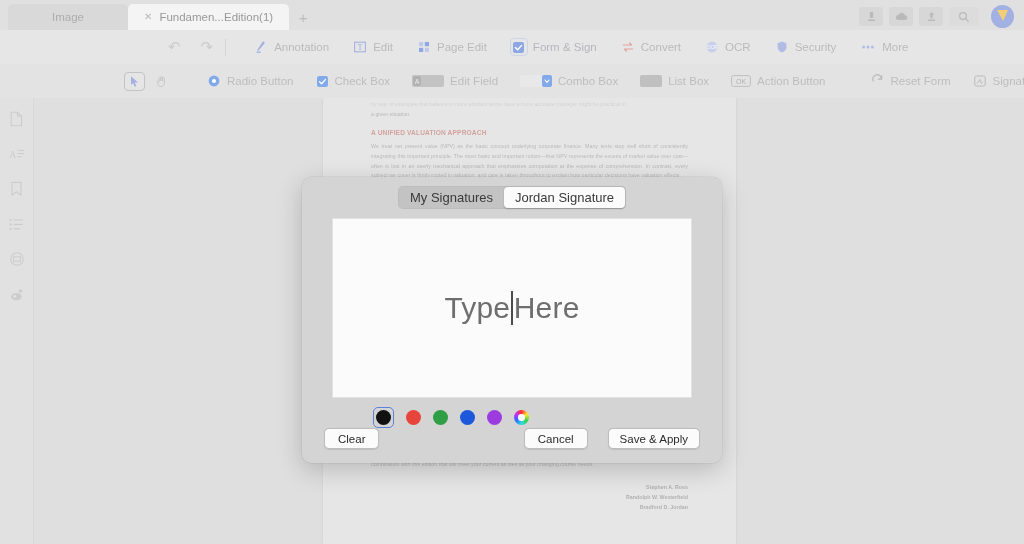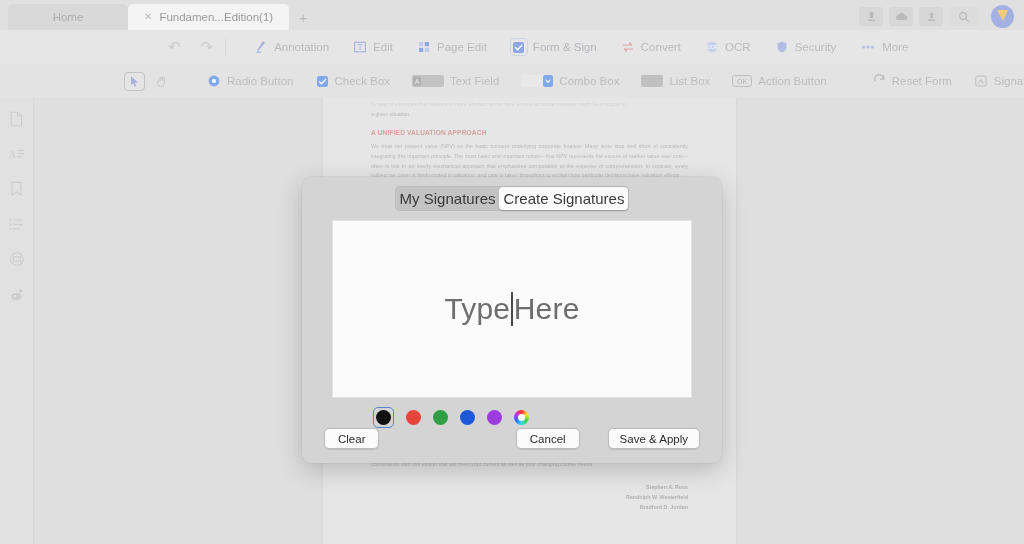--- a/index.html
+++ b/index.html
@@ -114,21 +114,21 @@
     background: #d4d4d4; border-radius: 9px;
     box-shadow: 0 7px 26px rgba(0,0,0,.20), 0 0 0 .5px rgba(0,0,0,.07);
     display: flex; flex-direction: column;
   }
   .seg-wrap { display: flex; justify-content: center; padding-top: 9px; }
   .segment {
     display: flex; background: #c3c3c3; border-radius: 5px; padding: 1px;
     box-shadow: inset 0 0 0 .5px rgba(0,0,0,.06);
   }
   .seg {
-    font-size: 15px; padding: 3px 4px; border-radius: 4px;
+    font-size: 13px; padding: 3px 11px; border-radius: 4px;
     color: #3a3a3a; white-space: nowrap;
   }
   .seg.on { background: #fbfbfb; box-shadow: 0 .5px 1.5px rgba(0,0,0,.22); }
 
   .subtabs { display: flex; gap: 18px; padding: 9px 0 0 22px; }
   .subtab { font-size: 11.5px; color: #4a4a4a; padding-bottom: 2px; }
   .subtab.on { color: #3a3a3a; border-bottom: 2px solid #5b82d8; }
 
   .canvas {
     margin: 9px 30px 0; height: 185px; background: #fbfbfb;
@@ -173,32 +173,32 @@
   .footer {
     display: flex; align-items: center; padding: 0 22px; margin-top: auto;
     margin-bottom: 14px; justify-content: space-between; text-align: center;
   }
   .btn {
     font-size: 11.5px; color: #2b2b2b; background: #fbfbfb;
     border: .5px solid #bdbdbd; border-radius: 5px; padding: 3.5px 13px;
     box-shadow: 0 .5px 1px rgba(0,0,0,.10); white-space: nowrap;
   }
   .btn.wide { padding: 3.5px 11px; }
-  .footer-right { display: flex; gap: 28px; }
+  .footer-right { display: flex; gap: 20px; }
   svg { display: block; }
 </style>
 </head>
 <body>
 
 <div id="app">
 
   <div class="titlebar">
     <div class="tabstrip">
       <div class="tab inactive">
-        <span>Home</span>
+        <span>Image</span>
       </div>
       <div class="tab active">
         <span class="tab-close">✕</span>
         <span>Fundamen...Edition(1)</span>
       </div>
       <div class="newtab">+</div>
     </div>
     <div class="winctl">
       <div class="wbtn">
         <svg width="9" height="11" viewBox="0 0 9 11">
@@ -355,21 +355,21 @@
       </div>
 
       <div class="field-item">
         <span>
           <svg width="32" height="12" viewBox="0 0 32 12">
               <rect x="0" y="0" width="32" height="12" rx="2" fill="#a9a9a9"></rect>
               <rect x="1.2" y="1.2" width="7.6" height="9.6" rx="1.4" fill="#8f8f8f"></rect>
               <text x="5" y="9" font-size="7" fill="#e4e4e4" text-anchor="middle" font-family="Liberation Sans, sans-serif">A</text>
             </svg>
         </span>
-        <span>Text Field</span>
+        <span>Edit Field</span>
       </div>
 
       <div class="field-item">
         <span>
           <svg width="32" height="12" viewBox="0 0 32 12">
               <rect x="0" y="0" width="32" height="12" rx="2" fill="#dedede"></rect>
               <rect x="22" y="0" width="10" height="12" rx="2" fill="#4c84e0"></rect>
               <path d="M25 5l2 2.4 2-2.4" fill="none" stroke="#fff" stroke-width="1.1" stroke-linecap="round" stroke-linejoin="round"></path>
             </svg>
         </span>
@@ -478,21 +478,21 @@
     </div>
   </div>
 
   <div class="scrim"></div>
 
   <div class="dialog">
 
     <div class="seg-wrap">
       <div class="segment">
         <div class="seg">My Signatures</div>
-        <div class="seg on">Create Signatures</div>
+        <div class="seg on">Jordan Signature</div>
       </div>
     </div>
 
 
     <div class="canvas">
       <div class="typehere">
         <span>Type</span>
         <span class="caret"></span>
         <span>Here</span>
       </div>

